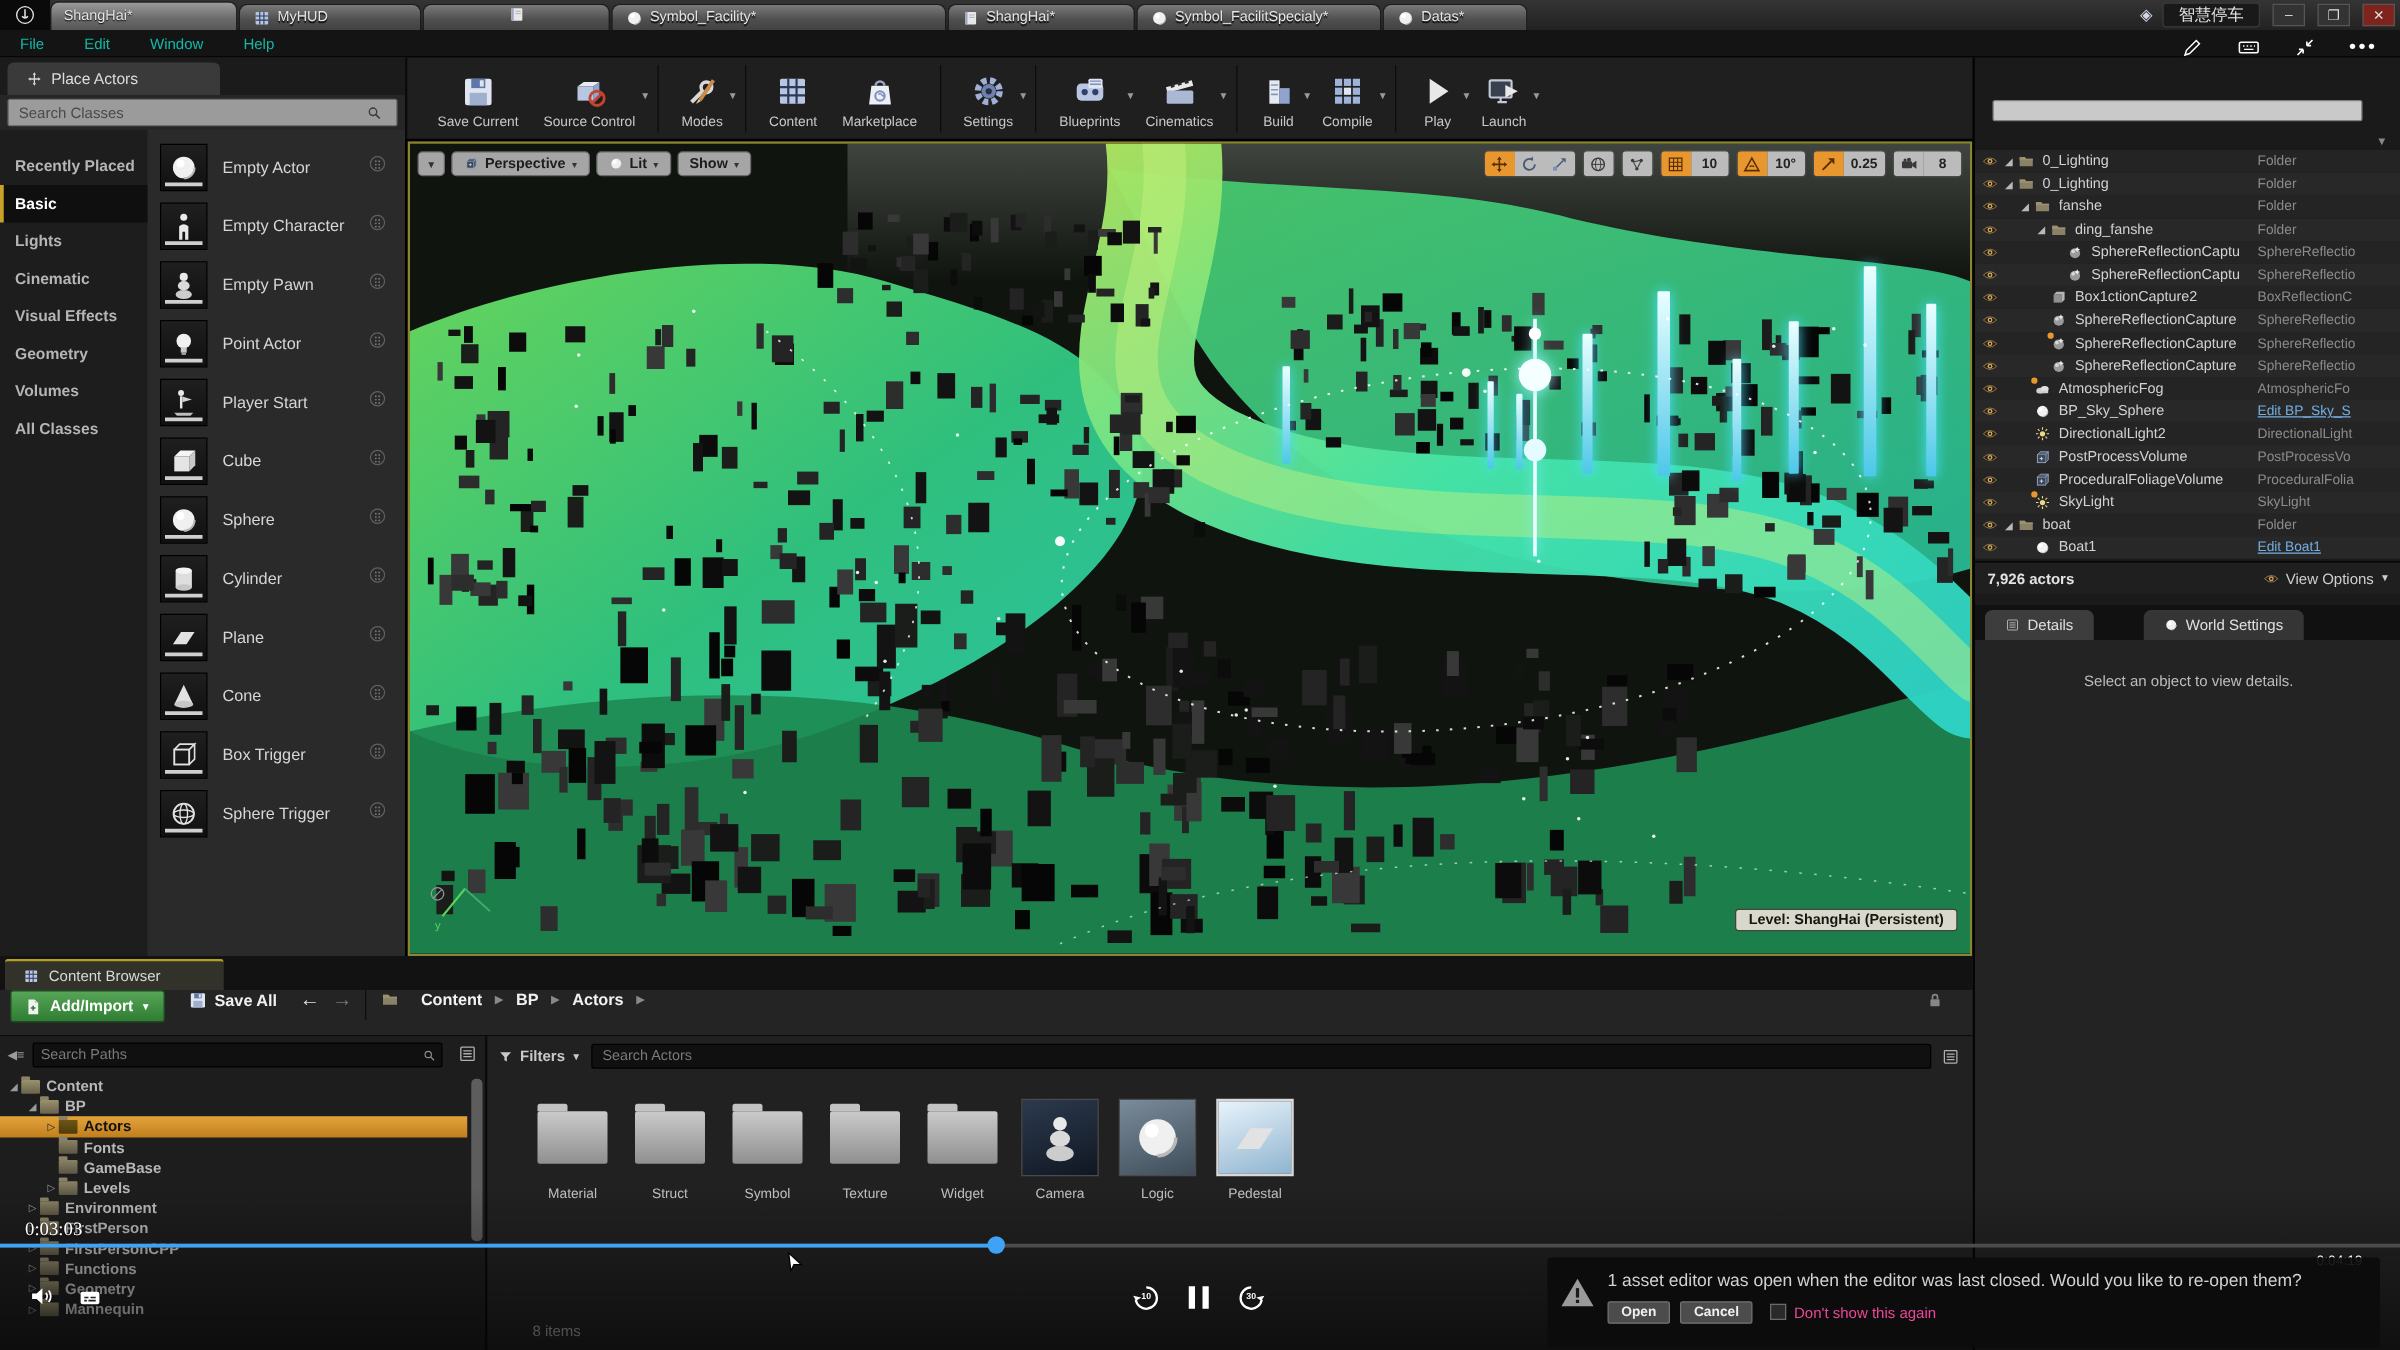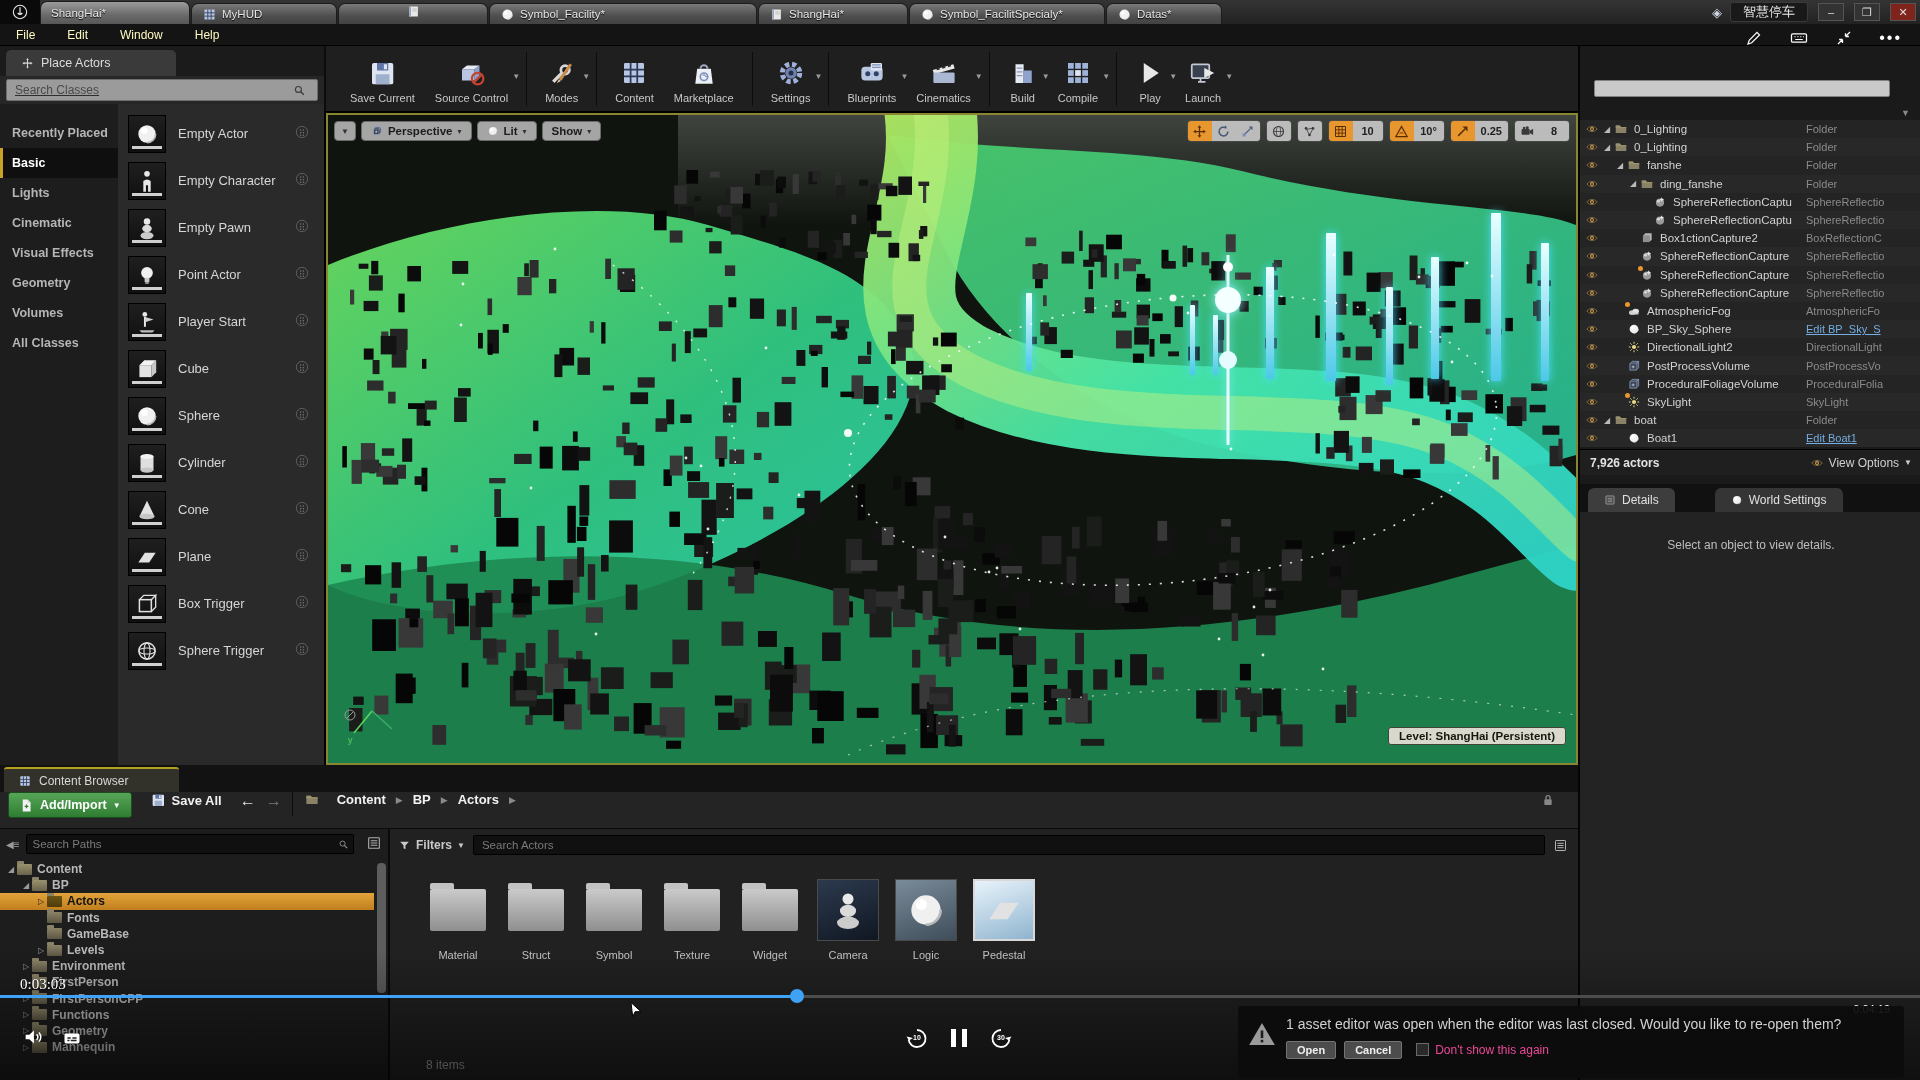--- a/index.html
+++ b/index.html
@@ -21,31 +21,31 @@
   #app-title-btn { background:#191919; border:1px solid #3a3a3a; border-radius:3px; color:#e8e8e8;
                    font-size:13px; padding:1px 12px; height:20px; display:flex; align-items:center; }
   .winbtn { width:26px; height:18px; background:#333; border:1px solid #555; color:#ddd; font-size:11px;
             display:flex; align-items:center; justify-content:center; margin-left:2px; }
   .winbtn.close { background:#7e241c; }
   .lang-ico { color:#cfd6e4; font-size:13px; }
 
   
   #menubar { position:absolute; left:0; top:24px; width:1920px; height:22px; background:#141414;
              display:flex; align-items:center; border-bottom:1px solid #000; }
-  .menu-item { padding:0 16px; font-size:12px; color:#fef9c3; }
+  .menu-item { padding:0 16px; font-size:12px; color:#14b8a6; }
 
   
   #leftpanel { position:absolute; left:0; top:46px; width:326px; height:719px; background:#232323;
                border-right:2px solid #0b0b0b; display:flex; flex-direction:column; }
   #pa-tabrow { height:30px; background:#1b1b1b; display:flex; align-items:flex-end; }
   #pa-tab { height:26px; background:#3a3a3a; border-radius:5px 5px 0 0; display:flex; align-items:center; gap:6px;
             padding:0 14px; font-size:12.5px; color:#dcdcdc; margin-left:6px; min-width:170px; }
   #pa-search-row { height:28px; padding:3px 6px; background:#262626; }
   #pa-search { width:100%; height:22px; background:#9b9b9b; border:1px solid #6e6e6e; border-radius:2px;
-               font-size:12px; color:#2e2e2e; padding:0 22px 0 8px; font-family:inherit;text-decoration:underline; }
+               font-size:12px; color:#2e2e2e; padding:0 22px 0 8px; font-family:inherit; }
   #pa-search::placeholder { color:#4a4a4a; }
   #pa-search-wrap { position:relative; }
   #pa-search-wrap svg { position:absolute; right:12px; top:5px; }
   #pa-body { flex:1; display:flex; min-height:0; }
   #pa-cats { width:118px; background:#1d1d1d; padding-top:14px; }
   .pa-cat { height:30px; display:flex; align-items:center; padding-left:12px; font-size:12.5px; font-weight:bold;
             color:#b5b5b5; position:relative; }
   .pa-cat.sel { background:#0f0f0f; color:#fff; }
   .pa-cat.sel::before { content:""; position:absolute; left:0; top:0; bottom:0; width:3px; background:#c8a126; }
   #pa-items { flex:1; background:#2a2a2a; padding:6px 4px 0 10px; overflow:hidden; }
@@ -677,35 +677,35 @@
               </svg>
             </div>
             <div class="pa-label">Cylinder</div>
             <div class="pa-grip"><svg width="16" height="16">
                 <use href="#i-grip"></use>
               </svg></div>
           </div>
           <div class="pa-item">
             <div class="pa-thumb">
               <svg width="26" height="26">
-                <use href="#i-cone"></use>
-              </svg>
-            </div>
-            <div class="pa-label">Cone</div>
+                <use href="#i-plane"></use>
+              </svg>
+            </div>
+            <div class="pa-label">Plane</div>
             <div class="pa-grip"><svg width="16" height="16">
                 <use href="#i-grip"></use>
               </svg></div>
           </div>
           <div class="pa-item">
             <div class="pa-thumb">
               <svg width="26" height="26">
-                <use href="#i-plane"></use>
-              </svg>
-            </div>
-            <div class="pa-label">Plane</div>
+                <use href="#i-cone"></use>
+              </svg>
+            </div>
+            <div class="pa-label">Cone</div>
             <div class="pa-grip"><svg width="16" height="16">
                 <use href="#i-grip"></use>
               </svg></div>
           </div>
           <div class="pa-item">
             <div class="pa-thumb">
               <svg width="26" height="26">
                 <use href="#i-boxtrig"></use>
               </svg>
             </div>

